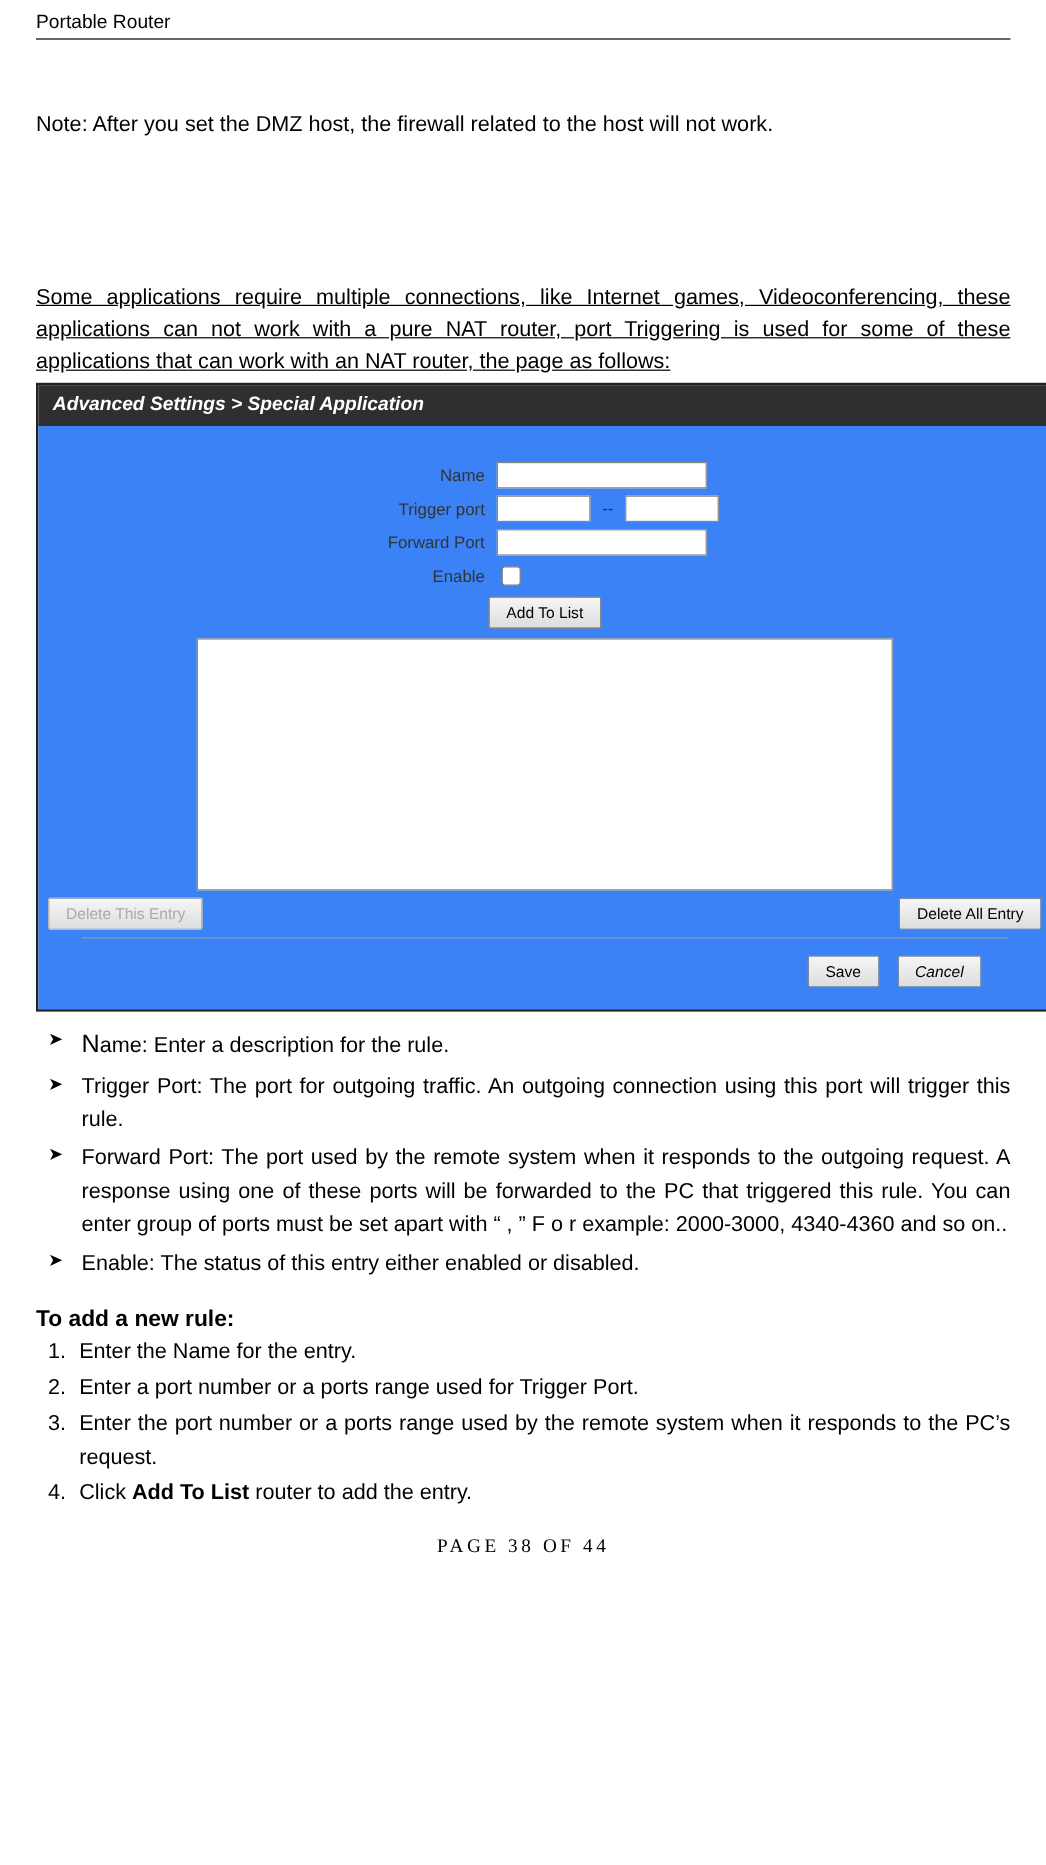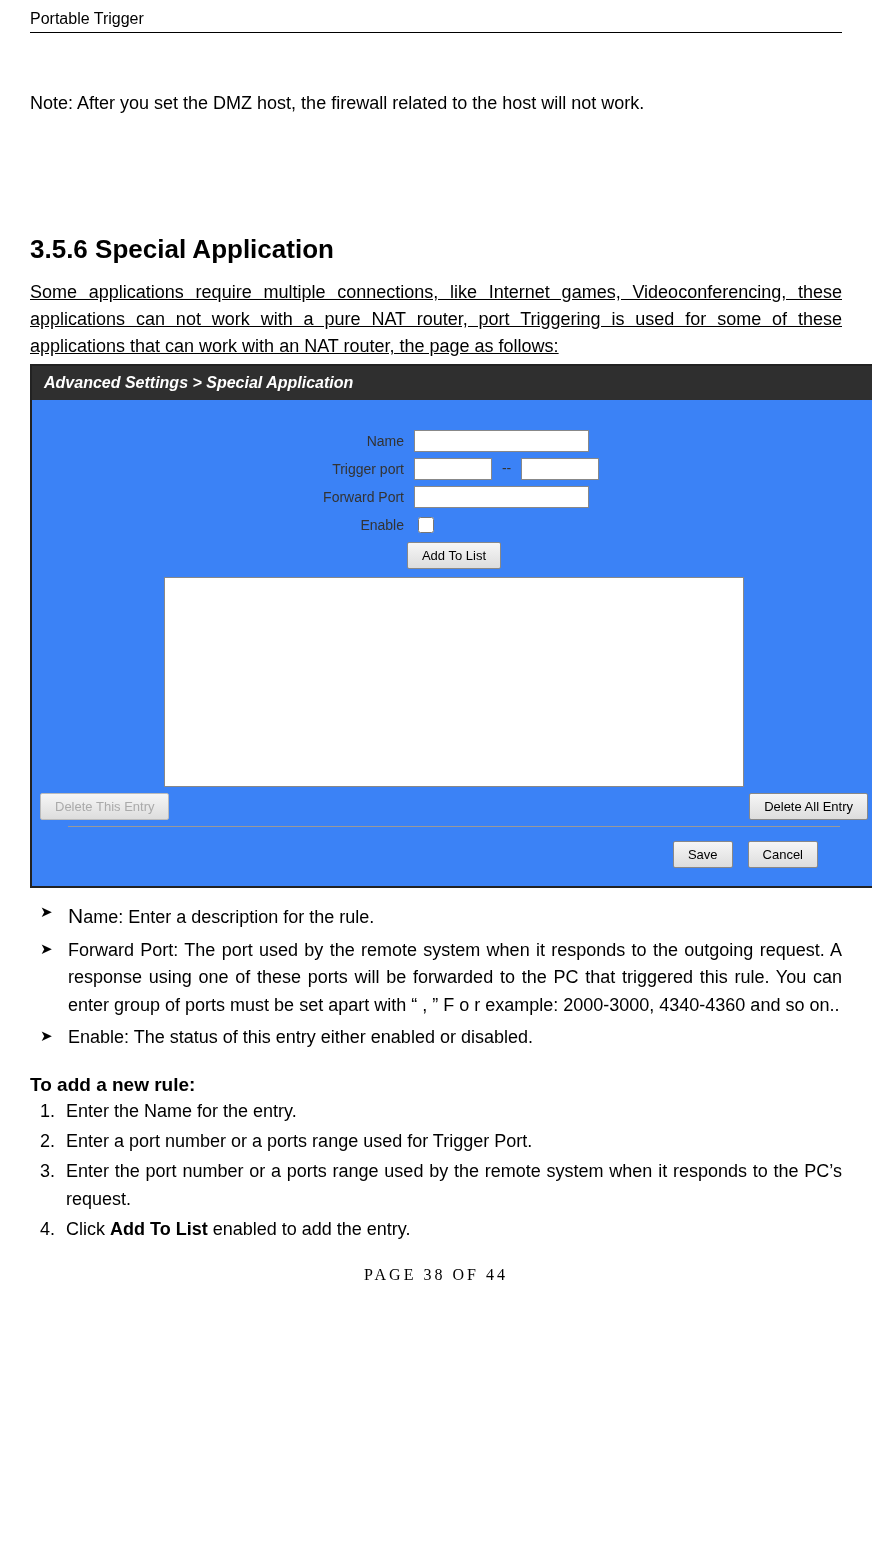--- a/index.html
+++ b/index.html
@@ -154,25 +154,24 @@
     font-family: "Times New Roman", serif;
     font-size: 16px;
     letter-spacing: 3px;
     margin-top: 10px;
   }
 </style>
 </head>
 <body>
 
 <div class="page">
-  <div class="header-bar">Portable Trigger</div>
+  <div class="header-bar">Portable Router</div>
 
   <div class="note-line">Note: After you set the DMZ host, the firewall related to the host will not work.</div>
 
-  <h2 class="section-title">3.5.6 Special Application</h2>
   <div class="intro">Some applications require multiple connections, like Internet games, Videoconferencing, these applications can not work with a pure NAT router, port Triggering is used for some of these applications that can work with an NAT router, the page as follows:</div>
 
   <div class="ui-shot">
     <div class="ui-titlebar">Advanced Settings &gt; Special Application</div>
     <div class="ui-body">
       <div class="form-row">
         <div class="lbl">Name</div>
         <div class="ctl"><input class="txt w170" style=""></div>
       </div>
       <div class="form-row">
@@ -195,37 +194,38 @@
         <span class="btn">Add To List</span>
       </div>
       <div class="listbox"></div>
       <div class="list-btn-row">
         <span class="btn btn-disabled">Delete This Entry</span>
         <span class="btn">Delete All Entry</span>
       </div>
       <div class="sep"></div>
       <div class="save-row">
         <span class="btn">Save</span>
-        <span class="btn" style="margin-left:10px;">Cancel</span>
+        <span class="btn" style="margin-left:10px;font-style:italic;">Cancel</span>
       </div>
     </div>
   </div>
 
   <ul class="plist">
     <li>
       <span class="lead-cap">N</span><span>ame: Enter a description for the rule.</span>
     </li>
+    <li>Trigger Port: The port for outgoing traffic. An outgoing connection using this port will trigger this rule.</li>
     <li>Forward Port: The port used by the remote system when it responds to the outgoing request. A response using one of these ports will be forwarded to the PC that triggered this rule. You can enter group of ports must be set apart with “ , ” F o r example: 2000-3000, 4340-4360 and so on..</li>
     <li>Enable: The status of this entry either enabled or disabled.</li>
   </ul>
 
   <div class="subhead">To add a new rule:</div>
   <ol class="steps">
     <li>Enter the Name for the entry.</li>
     <li>Enter a port number or a ports range used for Trigger Port.</li>
     <li>Enter the port number or a ports range used by the remote system when it responds to the PC’s request.</li>
     <li>
-      <span>Click </span><b>Add To List</b><span> enabled to add the entry.</span>
+      <span>Click </span><b>Add To List</b><span> router to add the entry.</span>
     </li>
   </ol>
 
   <div class="page-footer">PAGE  38  OF  44</div>
 </div>
 
 </body></html>

